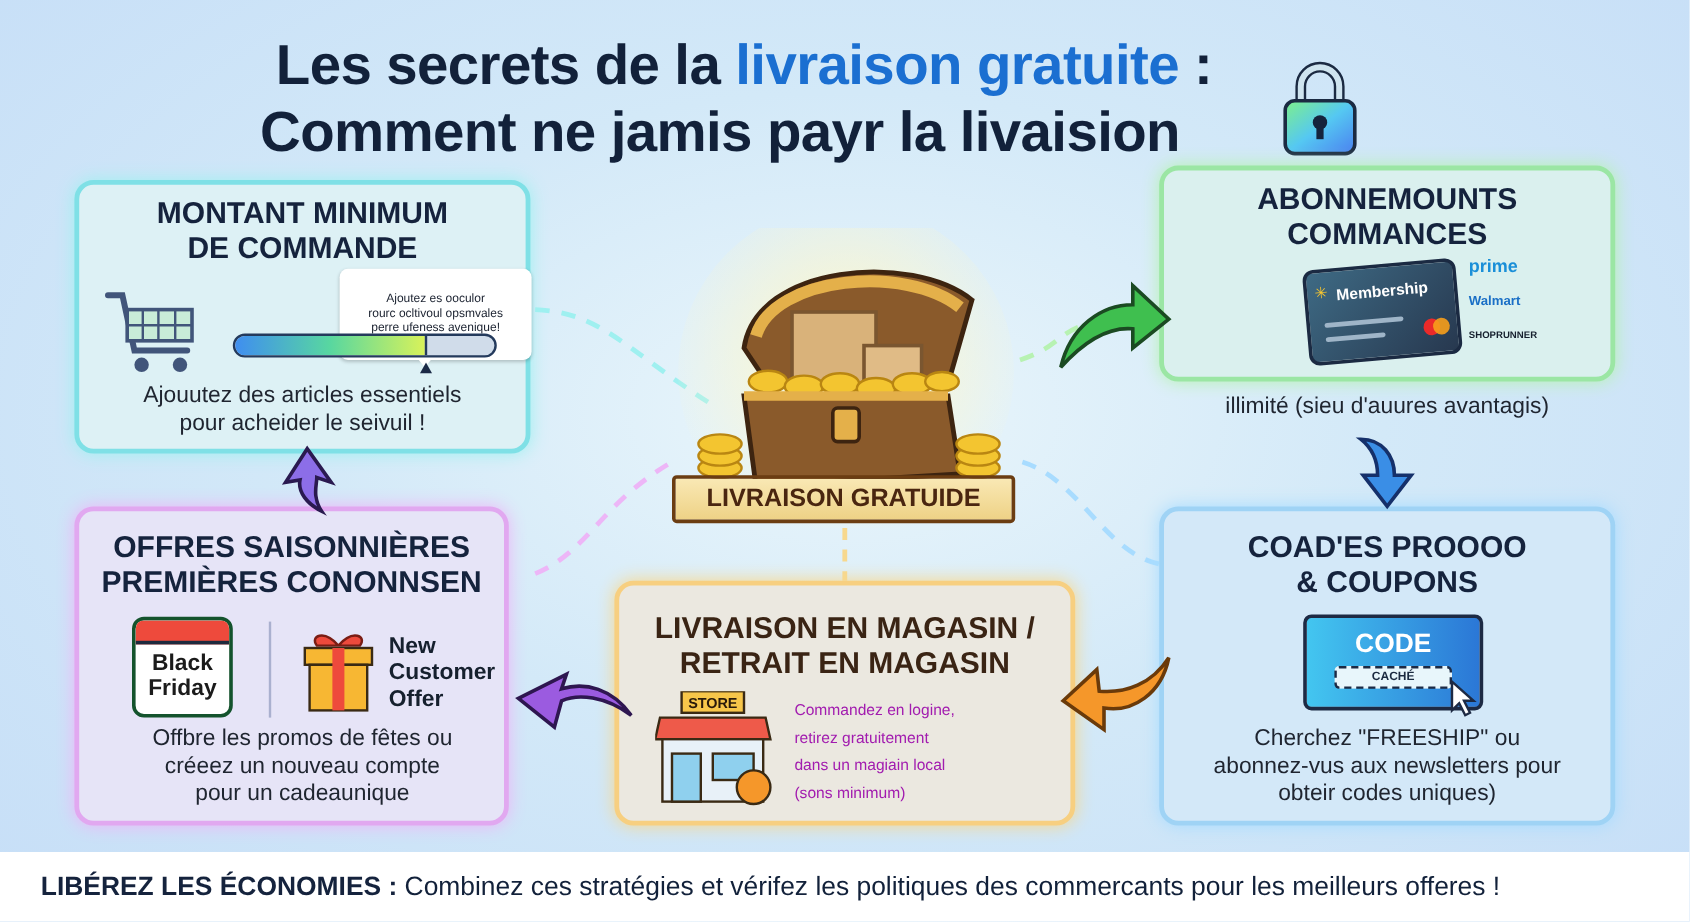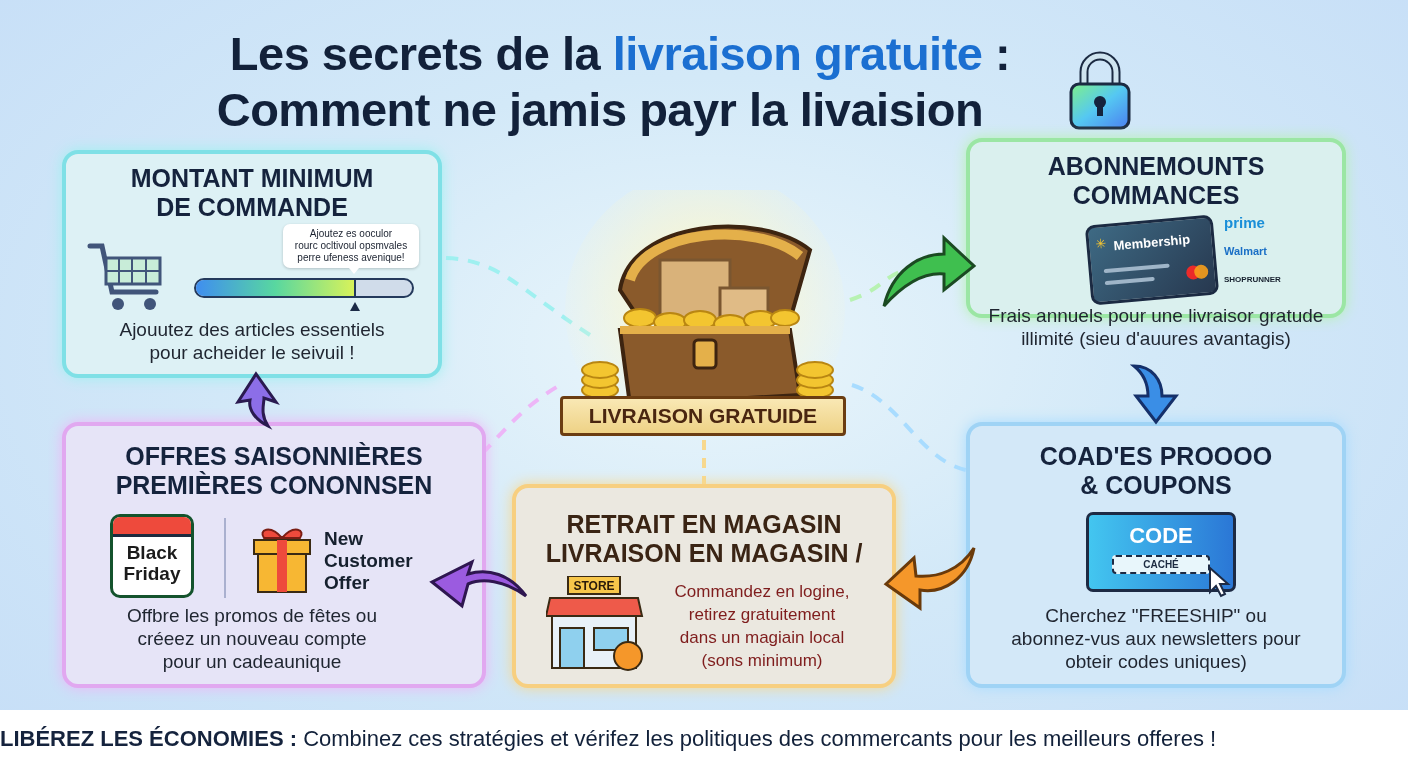--- a/index.html
+++ b/index.html
@@ -25,32 +25,32 @@
   }
   .card h2 {
     text-align: center; font-weight: bold; font-size: 25px; line-height: 29px;
     color: #15233d;
   }
   .card p.desc {
     text-align: center; font-size: 19px; line-height: 23px; color: #1f2530;
   }
   #card-min { left: 62px; top: 150px; width: 380px; height: 228px; border-color: #7fe0e6; background: #ddf1f5; box-shadow: 0 0 14px #9ff0f0; }
   #card-sub { left: 966px; top: 138px; width: 380px; height: 180px; border-color: #9be6a4; background: #daf0ee; box-shadow: 0 0 14px #b7f2b2; }
-  #card-season { left: 62px; top: 422px; width: 424px; height: 266px; border-color: #e1a8f0; background: #e6e4f7; box-shadow: 0 0 14px #edb6f7; }
+  #card-season { left: 62px; top: 422px; width: 362px; height: 266px; border-color: #e1a8f0; background: #e6e4f7; box-shadow: 0 0 14px #edb6f7; }
   #card-store { left: 512px; top: 484px; width: 384px; height: 204px; border-color: #f7cf80; background: #ebe8e0; box-shadow: 0 0 14px #f7d88e; }
   #card-code { left: 966px; top: 422px; width: 380px; height: 266px; border-color: #9fd3f5; background: #d3e8f8; box-shadow: 0 0 14px #a8dcff; }
 
   .progress {
     position: absolute; left: 128px; top: 124px; width: 220px; height: 20px;
     border: 2px solid #243a5c; border-radius: 10px; background: #d0dcea; overflow: hidden;
   }
   .progress .fill { height: 100%; width: 74%; background: linear-gradient(90deg,#3f8ef0,#58d7a0,#d8f25a); border-right: 2px solid #243a5c; }
   .marker { position: absolute; left: 284px; top: 148px; width: 0; height: 0; border-left: 5px solid transparent; border-right: 5px solid transparent; border-bottom: 9px solid #1b2a46; }
   .bubble {
-    position: absolute; left: 217px; top: 70px; width: 136px; padding: 4px 4px;
+    position: absolute; left: 217px; top: 70px; width: 160px; padding: 20px 4px;
     background: #fff; border-radius: 7px; font-size: 10px; line-height: 12px;
     text-align: center; color: #1b2230; box-shadow: 0 1px 3px rgba(0,0,0,.2);
   }
   .bubble:after { content:""; position:absolute; left: 66px; bottom: -6px; border-left: 5px solid transparent; border-right: 5px solid transparent; border-top: 6px solid #fff; }
 
   .membership {
     position: absolute; left: 118px; top: 78px; width: 128px; height: 80px;
     background: linear-gradient(135deg,#3e6a84,#27384f); border-radius: 9px; border: 3px solid #1b2a42;
     transform: rotate(-5deg); color: #fff; font-size: 13px; font-weight: bold; padding: 12px 6px 0 24px;
   }
@@ -60,40 +60,40 @@
   .brand-shop { color: #16202e; font-size: 8px; margin-top: 18px; }
 
   .calendar { position: absolute; left: 44px; top: 88px; width: 84px; height: 84px; border: 3px solid #14532d; border-radius: 10px; background: #fff; overflow: hidden; }
   .calendar .top { height: 20px; background: #ee4a3c; border-bottom: 3px solid #1d2a3e; }
   .calendar .txt { font-size: 19px; font-weight: bold; text-align: center; line-height: 21px; margin-top: 5px; color: #1b1b1b; }
   .vdivider { position: absolute; left: 158px; top: 92px; width: 2px; height: 80px; background: #aab0cf; }
   .gift { position: absolute; left: 184px; top: 98px; width: 64px; height: 70px; }
   .newcust { position: absolute; left: 258px; top: 102px; font-size: 19px; font-weight: bold; line-height: 22px; color: #16202e; }
 
   .store { position: absolute; left: 30px; top: 88px; width: 100px; height: 96px; }
-  .store-desc { position: absolute; left: 146px; top: 92px; width: 200px; text-align: center; font-size: 17px; line-height: 23px; color: #7f1d1d; }
+  .store-desc { position: absolute; left: 146px; top: 92px; width: 200px; text-align: left; font-size: 13px; line-height: 23px; color: #a21caf; }
 
   .ticket {
     position: absolute; left: 116px; top: 86px; width: 150px; height: 80px;
     background: linear-gradient(90deg,#43c6f0,#2b77d6); border: 3px solid #1d2a44; border-radius: 7px;
     color: #fff; text-align: center;
   }
   .ticket .code { font-weight: bold; font-size: 22px; margin-top: 8px; }
   .ticket .cache { margin: 6px auto 0; width: 98px; background: #e8f6fb; color: #1b2a40; font-weight: bold; font-size: 10px; border: 2px dashed #1d2a44; border-radius: 4px; padding: 2px 12px; }
 
   .chest-wrap { position: absolute; left: 560px; top: 190px; width: 290px; height: 250px; }
   .ribbon {
     position: absolute; left: 560px; top: 396px; width: 286px; height: 40px;
     background: linear-gradient(#f9e8b4,#eed286); border: 3px solid #6b3d12; border-radius: 4px;
     text-align: center; font-weight: bold; font-size: 21px; line-height: 34px; color: #4a2610;
   }
 
   .footer {
     position: absolute; left: 0; top: 710px; width: 1408px; height: 58px; background: #ffffff;
-    font-size: 22px; line-height: 58px; color: #12213a;
+    font-size: 22px; line-height: 58px; padding-left: 34px; color: #12213a;
   }
   .footer b { font-weight: bold; color: #15233d; }
   svg.abs { position: absolute; overflow: visible; }
 </style>
 </head>
 <body>
 
 <div class="title">
   <div><span>Les secrets de la </span><span class="accent">livraison gratuite</span><span> :</span></div>
   <div style="padding-right:40px">Comment ne jamis payr la livaision</div>
@@ -159,21 +159,21 @@
     <div style="position:absolute;left:12px;top:54px;width:50px;height:4px;background:#9fb5c8;border-radius:2px"></div>
     <div style="position:absolute;right:14px;top:46px;width:14px;height:14px;border-radius:50%;background:#eb2a2a"></div>
     <div style="position:absolute;right:6px;top:46px;width:14px;height:14px;border-radius:50%;background:#f79e1b;opacity:.9"></div>
   </div>
   <div class="brands">
     <div class="brand-prime">prime</div>
     <div class="brand-walmart">Walmart</div>
     <div class="brand-shop">SHOPRUNNER</div>
   </div>
   <p class="desc" style="position:absolute;left:0;top:162px;width:372px">
-    <span>Frais annuels pour une livraisor gratude</span><br><span>illimité (sieu d'auures avantagis)</span>
+    <br><span>illimité (sieu d'auures avantagis)</span>
   </p>
 </div>
 
 <div class="card" id="card-season">
   <h2 style="margin-top:16px">
       <div>OFFRES SAISONNIÈRES</div>
       <div>PREMIÈRES CONONNSEN</div>
     </h2>
   <div class="calendar">
     <div class="top"></div>
@@ -228,22 +228,22 @@
       <ellipse cx="40" cy="180" rx="18" ry="8"></ellipse>
     <ellipse cx="255" cy="200" rx="18" ry="8"></ellipse>
       <ellipse cx="255" cy="190" rx="18" ry="8"></ellipse>
       <ellipse cx="255" cy="180" rx="18" ry="8"></ellipse>
   </g>
 </svg>
 <div class="ribbon">LIVRAISON GRATUIDE</div>
 
 <div class="card" id="card-store">
   <h2 style="margin-top:22px;color:#3a2414">
+      <div>LIVRAISON EN MAGASIN /</div>
       <div>RETRAIT EN MAGASIN</div>
-      <div>LIVRAISON EN MAGASIN /</div>
     </h2>
   <svg class="store" viewBox="0 0 100 96">
     <rect x="22" y="0" width="52" height="18" fill="#f7c64a" stroke="#3a2a14" stroke-width="2"></rect>
     <text x="48" y="14" font-size="12" font-weight="bold" text-anchor="middle" fill="#2a1a0a" font-family="Liberation Sans, sans-serif">STORE</text>
     <path d="M4 22 H92 L96 40 H0 Z" fill="#ee5a4a" stroke="#3a2a14" stroke-width="2"></path>
     <rect x="6" y="40" width="84" height="52" fill="#e8f1f8" stroke="#3a2a14" stroke-width="2"></rect>
     <rect x="14" y="52" width="24" height="40" fill="#8fd0ee" stroke="#3a2a14" stroke-width="2"></rect>
     <rect x="48" y="52" width="34" height="22" fill="#8fd0ee" stroke="#3a2a14" stroke-width="2"></rect>
     <circle cx="82" cy="80" r="14" fill="#f5972a" stroke="#3a2a14" stroke-width="2"></circle>
   </svg>

